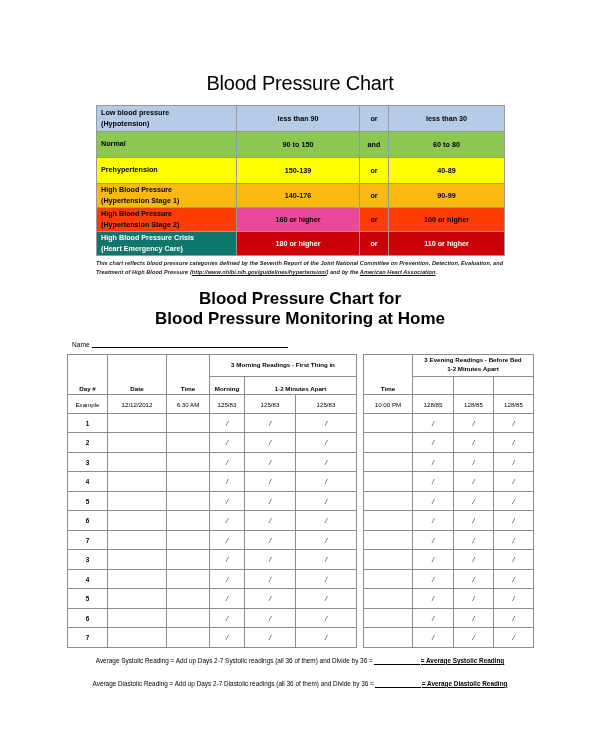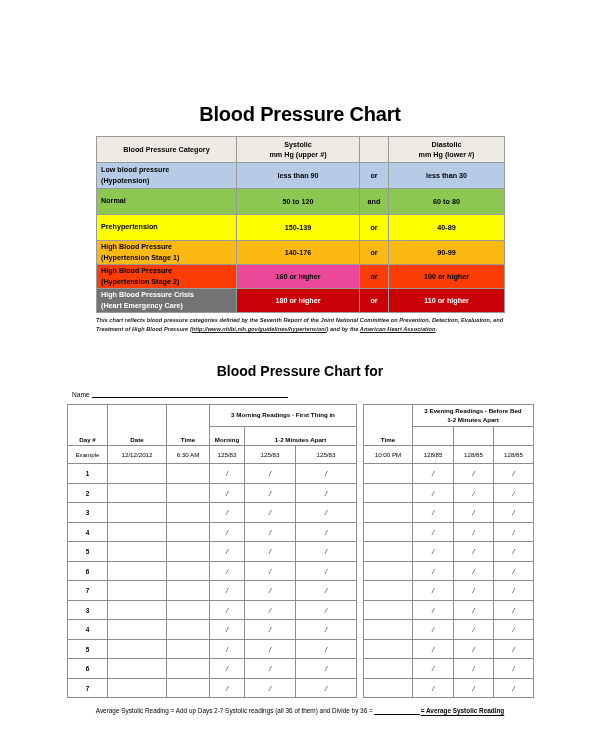--- a/index.html
+++ b/index.html
@@ -14,23 +14,23 @@
     overflow: hidden;
     font-family: "Liberation Sans", sans-serif;
     color: #000000;
     position: relative;
   }
 
   
   .title-main {
     text-align: center;
     font-size: 20px;
-    font-weight: bold;
+    font-weight: normal;
     letter-spacing: -0.2px;
-    padding-top: 103px;
+    padding-top: 72px;
     line-height: 1.1;
   }
 
   
   .cat-wrap {
     margin: 11px auto 0 auto;
     width: 408px;
   }
   table.cat {
     border-collapse: collapse;
@@ -79,24 +79,24 @@
     font-style: italic;
     line-height: 1.62;
     color: #1a1a1a;
     letter-spacing: 0.05px;
   }
   .footnote .u { text-decoration: underline; }
 
   
   .title-two {
     text-align: center;
-    font-size: 14px;
+    font-size: 17px;
     font-weight: bold;
     line-height: 1.17;
-    margin-top: 29px;
+    margin-top: 12px;
   }
 
   
   .name-row {
     margin: 11px 0 0 72px;
     font-size: 6.6px;
     display: flex;
     align-items: flex-end;
     width: 230px;
   }
@@ -177,49 +177,37 @@
 
 <div class="cat-wrap">
   <table class="cat">
     <colgroup>
       <col style="width:140px">
         <col style="width:123px">
       <col style="width:29px">
         <col style="width:116px">
     </colgroup>
     <tbody>
-      <tr class="cat-head">
-        <td>Blood Pressure Category</td>
-        <td>
-          <div>Systolic</div>
-          <div>mm Hg (upper #)</div>
-        </td>
-        <td class="cat-blank"></td>
-        <td>
-          <div>Diastolic</div>
-          <div>mm Hg (lower #)</div>
-        </td>
-      </tr>
 
       <tr class="r-body tall bg-blue">
         <td class="c-label" style="background: rgb(182, 203, 230);">
           <div>Low blood pressure</div>
           <div>(Hypotension)</div>
         </td>
         <td class="c-val" style="background: rgb(182, 203, 230);">less than 90</td>
         <td class="c-conj" style="background: rgb(182, 203, 230);">or</td>
         <td class="c-val" style="background: rgb(182, 203, 230);">less than 30</td>
       </tr>
 
       <tr class="r-body tall bg-green">
         <td class="c-label" style="background: rgb(140, 199, 81);">
           <div>Normal</div>
           <div></div>
         </td>
-        <td class="c-val" style="background: rgb(140, 199, 81);">50 to 120</td>
+        <td class="c-val" style="background: rgb(140, 199, 81);">90 to 150</td>
         <td class="c-conj" style="background: rgb(140, 199, 81);">and</td>
         <td class="c-val" style="background: rgb(140, 199, 81); margin-top: 21px;">60 to 80</td>
       </tr>
 
       <tr class="r-body tall bg-yellow">
         <td class="c-label" style="background: rgb(255, 255, 0);">
           <div>Prehypertension</div>
           <div></div>
         </td>
         <td class="c-val" style="background: rgb(255, 255, 0);">150-139</td>
@@ -241,39 +229,40 @@
         <td class="c-label" style="background: rgb(252, 61, 6);">
           <div>High Blood Pressure</div>
           <div>(Hypertension Stage 2)</div>
         </td>
         <td class="c-val" style="background: #ec4899;">160 or higher</td>
         <td class="c-conj" style="background: rgb(252, 61, 6);">or</td>
         <td class="c-val" style="background: rgb(252, 61, 6);">100 or higher</td>
       </tr>
 
       <tr class="r-body bg-red">
-        <td class="c-label" style="background: #737373;">
+        <td class="c-label" style="background: #0f766e;">
           <div>High Blood Pressure Crisis</div>
           <div>(Heart Emergency Care)</div>
         </td>
         <td class="c-val" style="background: rgb(201, 0, 7);">180 or higher</td>
         <td class="c-conj" style="background: rgb(201, 0, 7);">or</td>
         <td class="c-val" style="background: rgb(201, 0, 7);">110 or higher</td>
       </tr>
     </tbody>
   </table>
 </div>
 
 <div class="footnote">
   <span>This chart reflects blood pressure categories defined by the Seventh Report of the Joint National Committee on Prevention, Detection, Evaluation, and Treatment of</span>
   <span>High Blood Pressure (</span><span class="u">http://www.nhlbi.nih.gov/guidelines/hypertension/</span><span>) and by the </span><span class="u">American Heart Association</span><span>.</span>
 </div>
 
 <div class="title-two">
   <div>Blood Pressure Chart for</div>
+  <div>Blood Pressure Monitoring at Home</div>
 </div>
 
 <div class="name-row">
   <span class="name-label">Name</span>
   <span class="name-rule"></span>
 </div>
 
 <div class="mon-wrap">
   <table class="mon">
     <colgroup>

